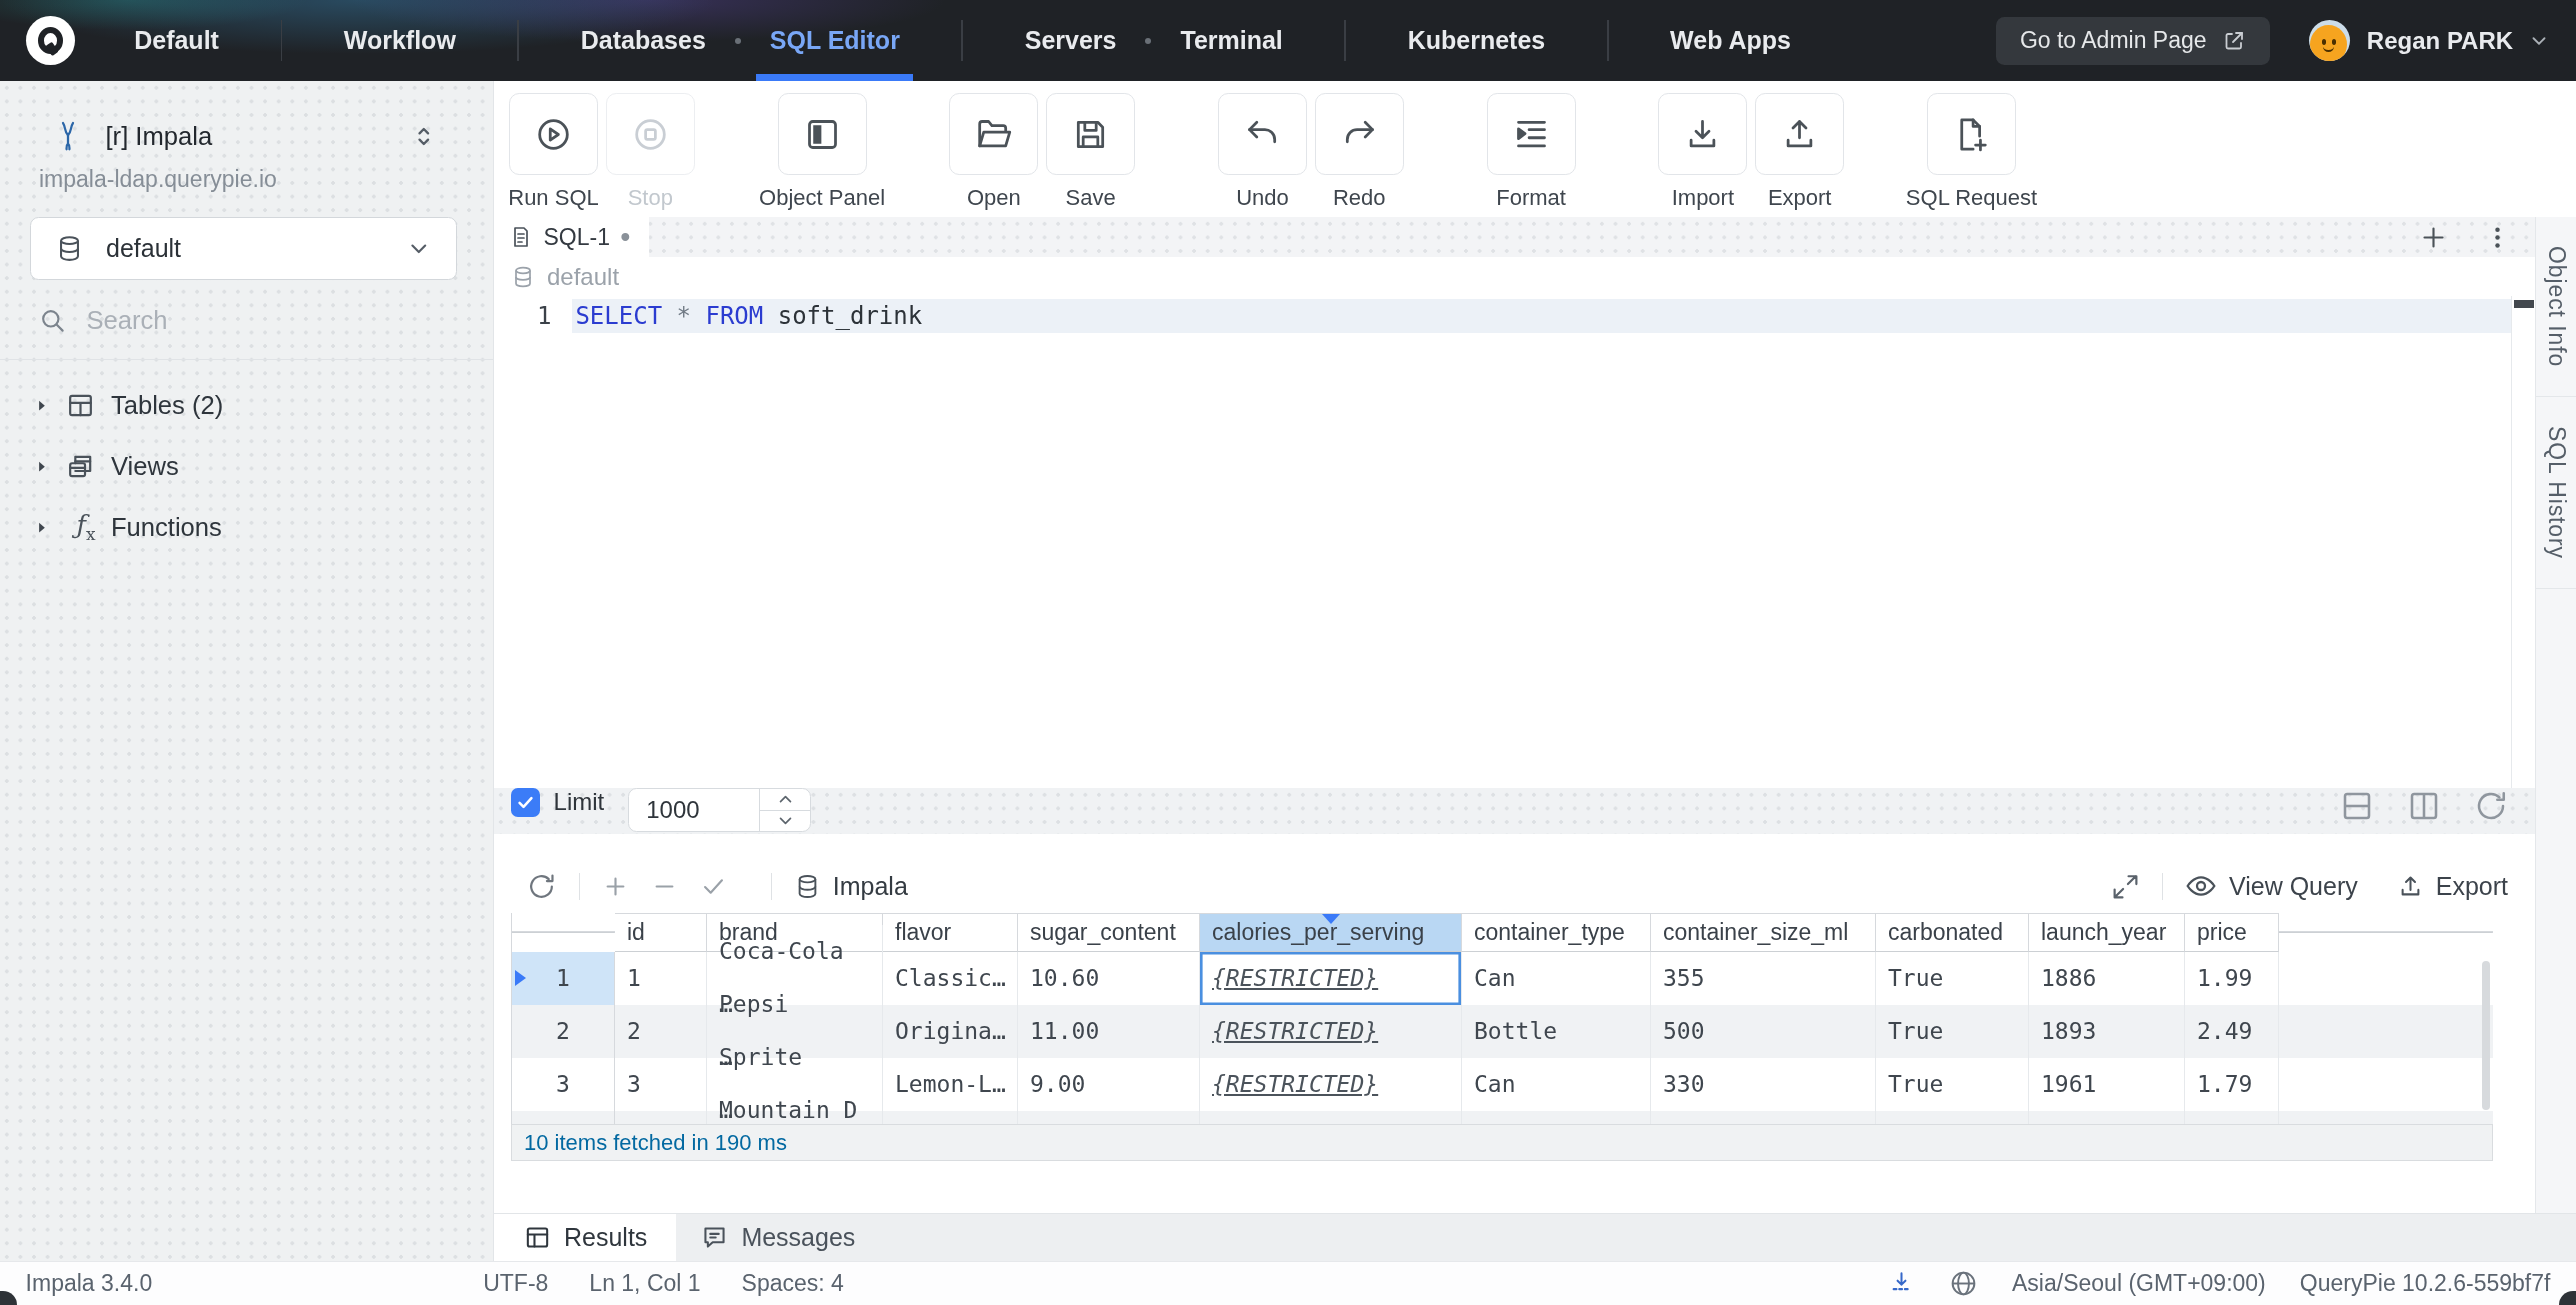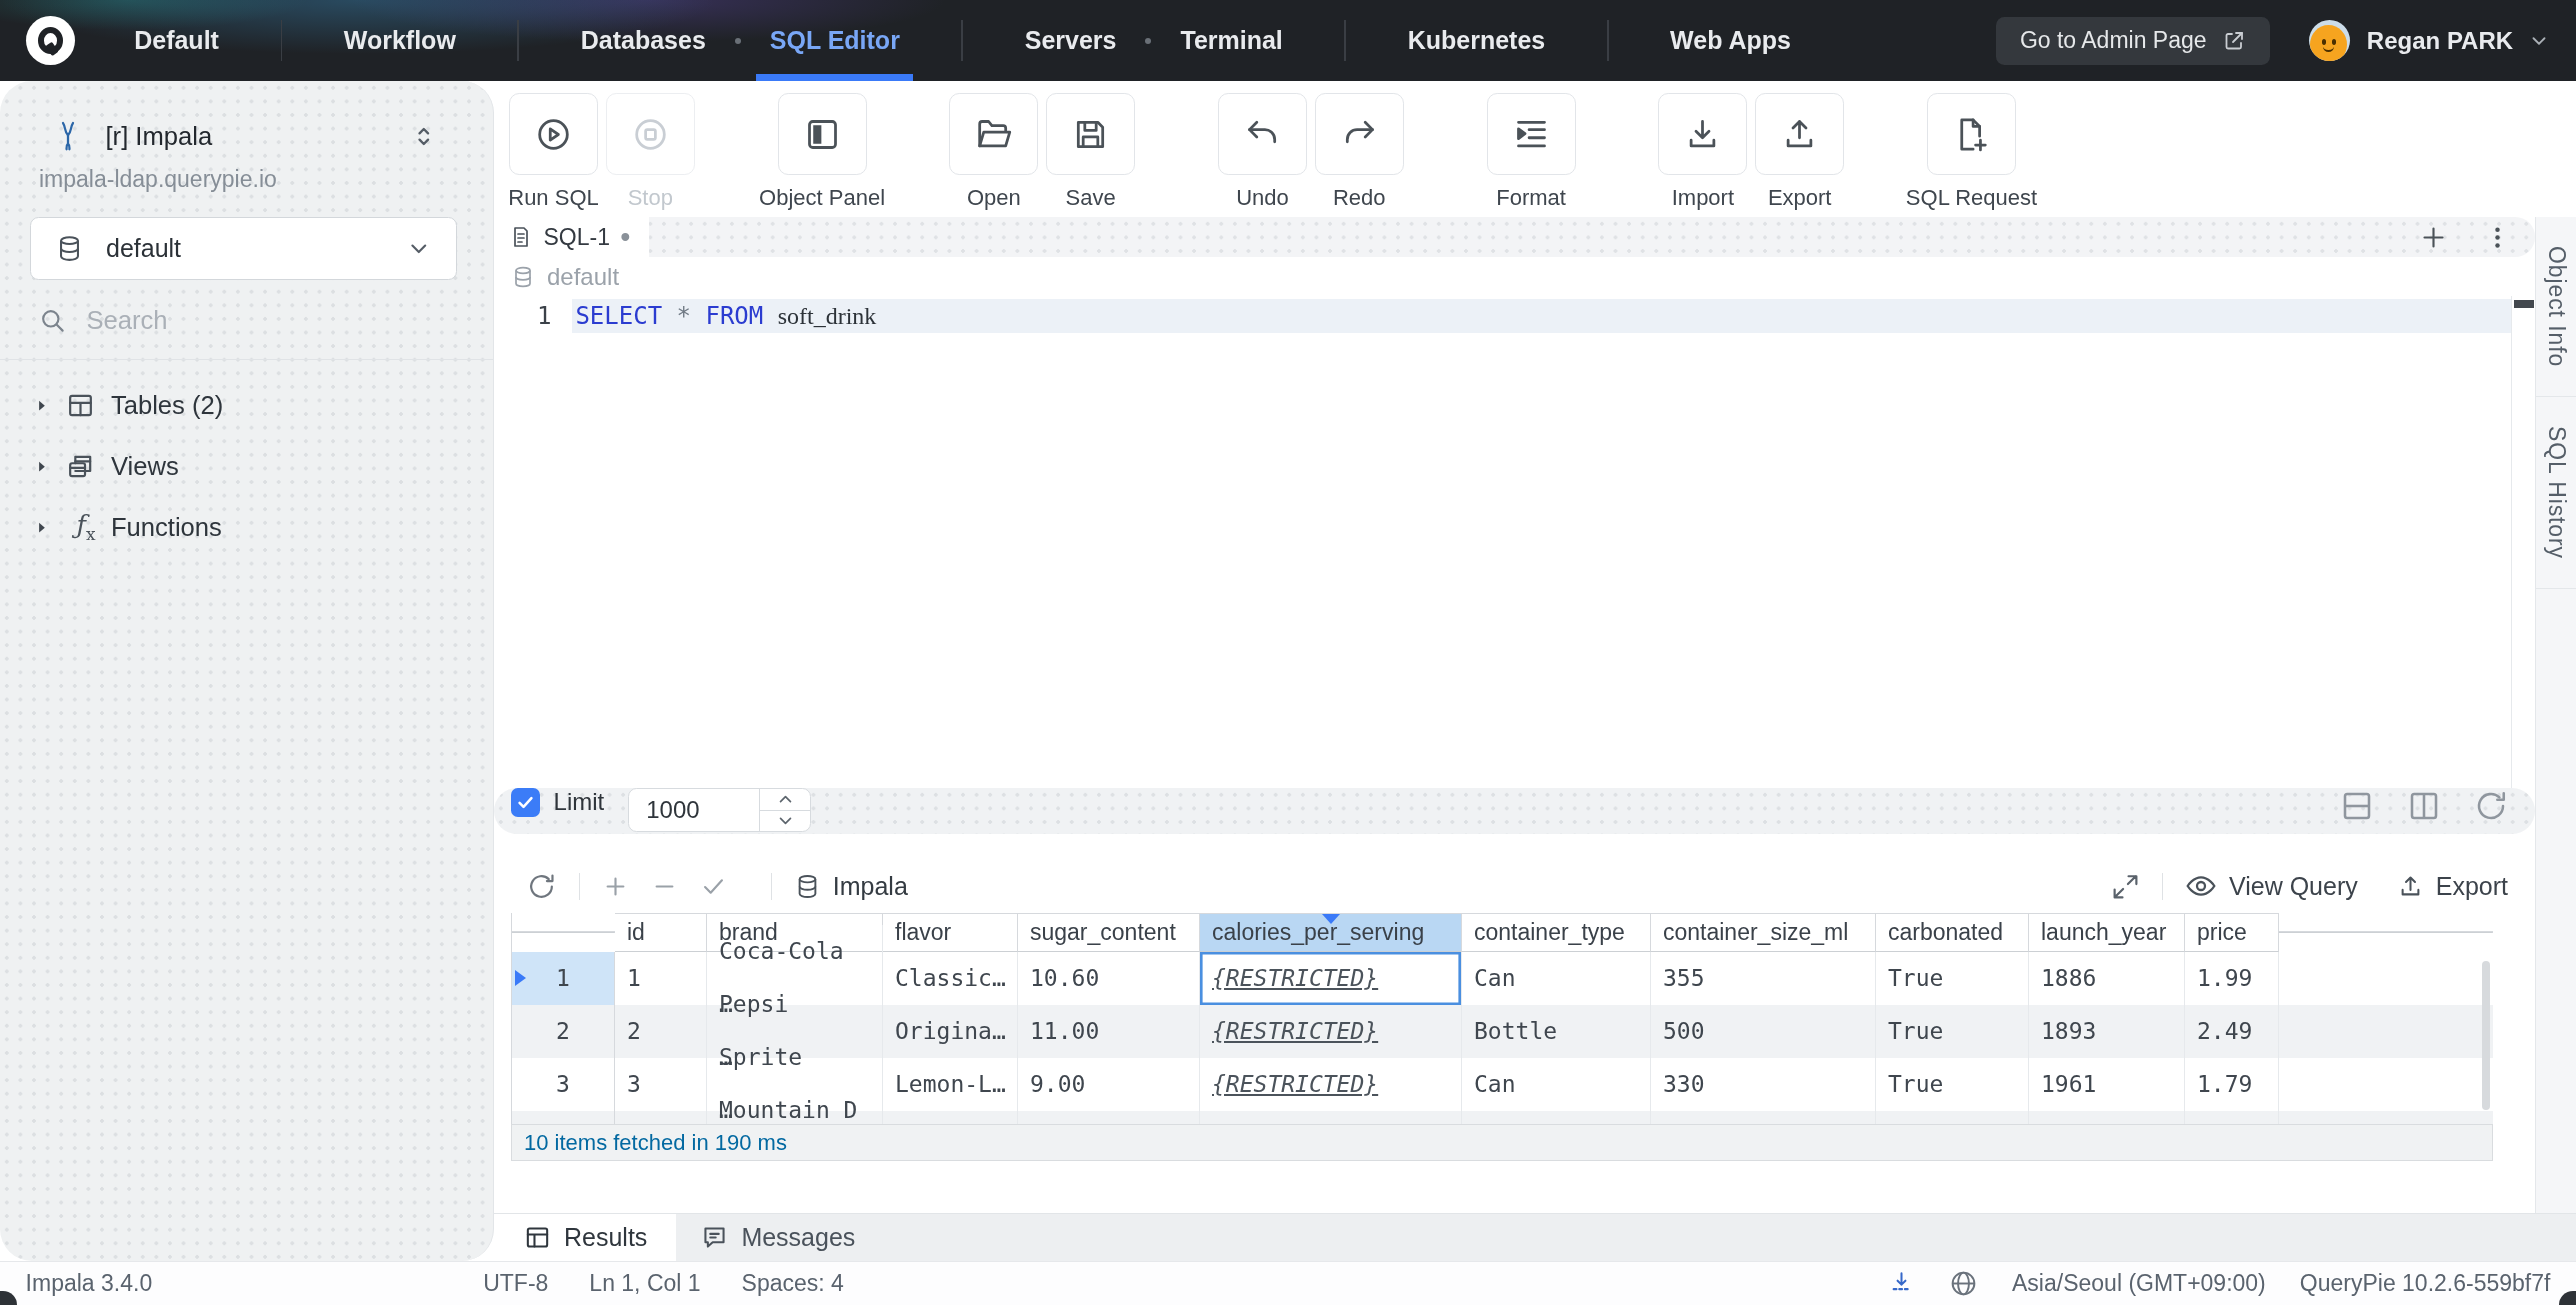--- a/index.html
+++ b/index.html
@@ -1,19 +1,19 @@
 <!DOCTYPE html>
 <html style="font-size:13.6px"><head>
 <meta charset="utf-8">
 <style>
   * { box-sizing: border-box; margin: 0; padding: 0; }
   html,body { width:2576px; height:1305px; font-family:"Liberation Sans",sans-serif; background:#fff; overflow:hidden; }
   #app { width:2576px; height:1305px; display:flex; flex-direction:column; position:relative; }
 
-  .dots { background-image:radial-gradient(rgba(120,130,140,.16) 1.7px, transparent 1.7px); background-size:13.6px 13.6px;border-radius:32px; }
+  .dots { background-image:radial-gradient(rgba(120,130,140,.16) 1.7px, transparent 1.7px); background-size:13.6px 13.6px; }
   .svgi { display:inline-flex; align-items:center; justify-content:center; }
   .svgi svg { width:100%; height:100%; }
 
   
   .topnav { height:81px; flex:0 0 81px; display:flex; align-items:center; padding:0 25.6px;
     background:#1f2226;
     background-image:
       radial-gradient(ellipse 511px 77px at 358px 0px, rgba(58,140,190,.38), transparent 70%),
       radial-gradient(ellipse 426px 60px at 648px 0px, rgba(110,80,200,.30), transparent 70%),
       radial-gradient(ellipse 256px 43px at 128px 0px, rgba(40,190,180,.25), transparent 70%);
@@ -99,21 +99,21 @@
   .contextrow .svgi { width:24px; height:24px; color:#9ba2aa; }
   .context-label { font-size:24px; color:#9ba2aa; }
   .editor { height:492px; flex:0 0 492px; position:relative; background:#fff; }
   .scroll-col { position:absolute; top:0; right:23px; height:100%; border-left:0.9px solid #e6e9ec; }
   .editor-thumb { position:absolute; top:4.3px; right:0.9px; width:20.5px; height:7.7px; background:#43484e; }
   .codeline { display:flex; height:34px; margin-top:3.4px; font-family:"DejaVu Sans Mono",monospace; font-size:24px; }
   .gutter-num { width:78px; flex:0 0 78px; text-align:right; padding-right:20.5px; line-height:34px; color:#3b4148; }
   .code-content { flex:1; margin-right:23px; background:#ecf1f7; line-height:34px; padding-left:3.4px; white-space:pre; }
   .tok-keyword { color:#2b3cd0; }
   .tok-operator { color:#707a85; }
-  .tok-identifier { color:#2c3238;font-family:Liberation Serif, serif; }
+  .tok-identifier { color:#2c3238; }
 
   
   .limitband { height:46px; flex:0 0 46px; background-color:#f0f2f4; display:flex; align-items:flex-start; padding:0 25.6px 0 17px; }
   .limit-check { width:29px; height:29px; background:#3b7cf7; border-radius:6.8px; color:#fff; display:flex; align-items:center; justify-content:center; cursor:pointer; flex:0 0 29px; }
   .limit-check .svgi { width:19px; height:19px; }
   .limit-label { font-size:24px; color:#2f353b; margin-left:13.6px; }
   .spinner { margin-left:24px; width:183px; height:44px; background:#fff; border:1.7px solid #d7dbdf; border-radius:8.5px; display:flex; overflow:hidden; }
   .spin-val { flex:1; border:none; outline:none; font-size:24px; color:#2f353b; padding-left:17px; font-family:"Liberation Sans",sans-serif; width:85px; background:transparent; }
   .spin-btns { width:51px; border-left:1.7px solid #d7dbdf; display:flex; flex-direction:column; }
   .spin-up,.spin-down { flex:1; display:flex; align-items:center; justify-content:center; color:#5d656d; cursor:pointer; }

